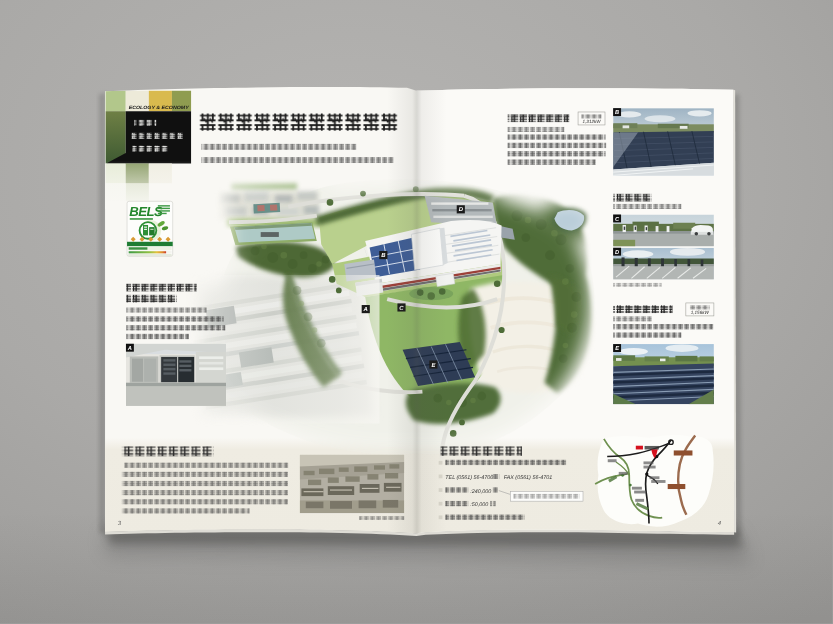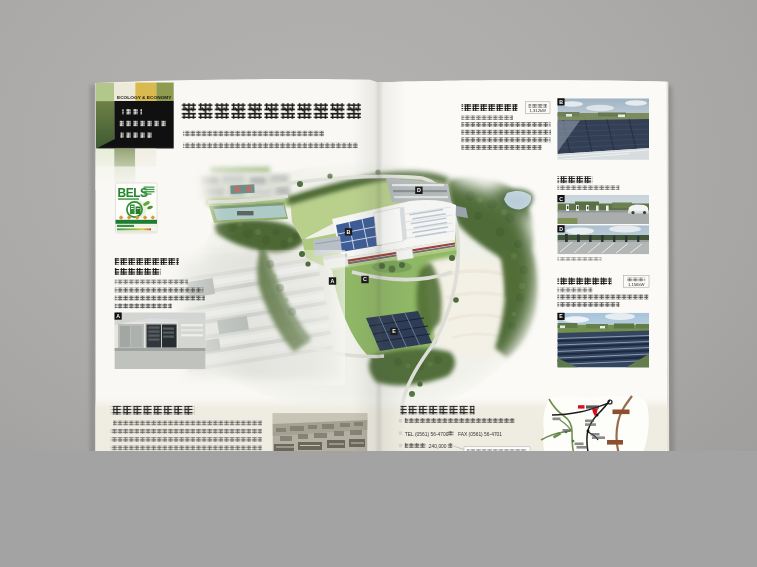--- a/index.html
+++ b/index.html
@@ -1,16 +1,16 @@
 <!DOCTYPE html>
 <html><head>
 <meta charset="utf-8">
 <style>
 html,body{margin:0;padding:0;background:#a3a3a3;}
-#stage{position:relative;width:757px;height:451px;overflow:hidden;font-family:"Liberation Sans",sans-serif;}
+#stage{position:relative;width:757px;height:567px;overflow:hidden;font-family:"Liberation Sans",sans-serif;font-style:italic;}
 svg{position:absolute;top:0;left:0;}
 </style>
 </head>
 <body>
 <div id="stage">
 <svg width="757" height="567" viewBox="0 0 757 567">
 <defs>
 <radialGradient id="bgv" cx="42%" cy="28%" r="90%">
  <stop offset="0" stop-color="#b5b4b2"></stop>
  <stop offset="0.55" stop-color="#aaa9a7"></stop>

